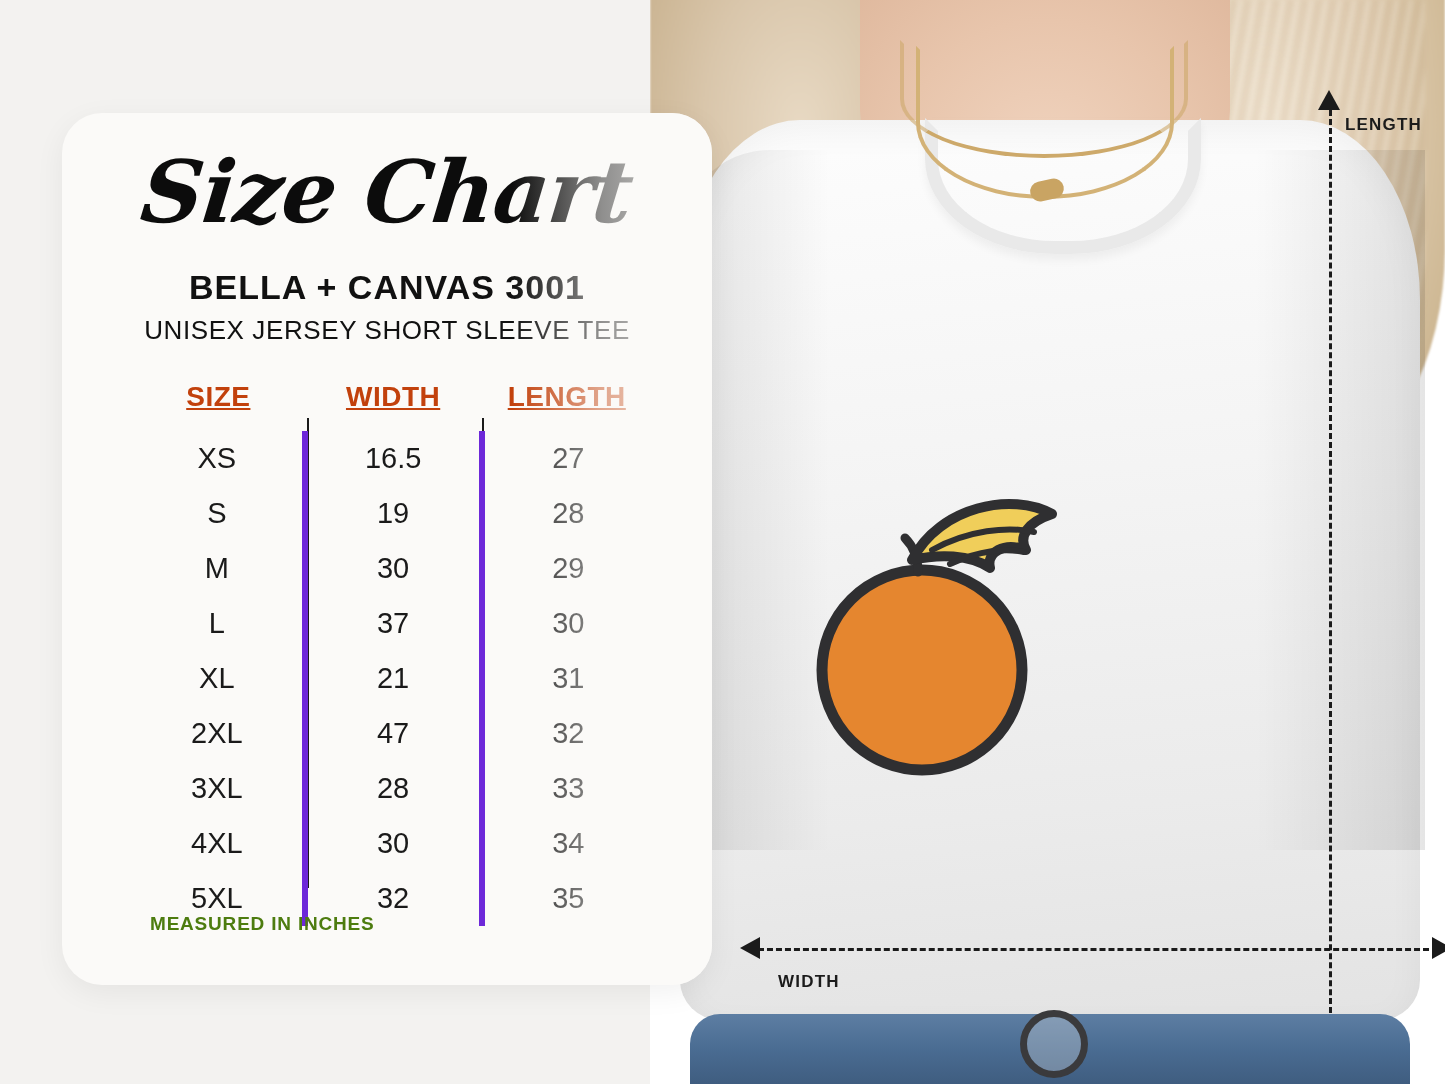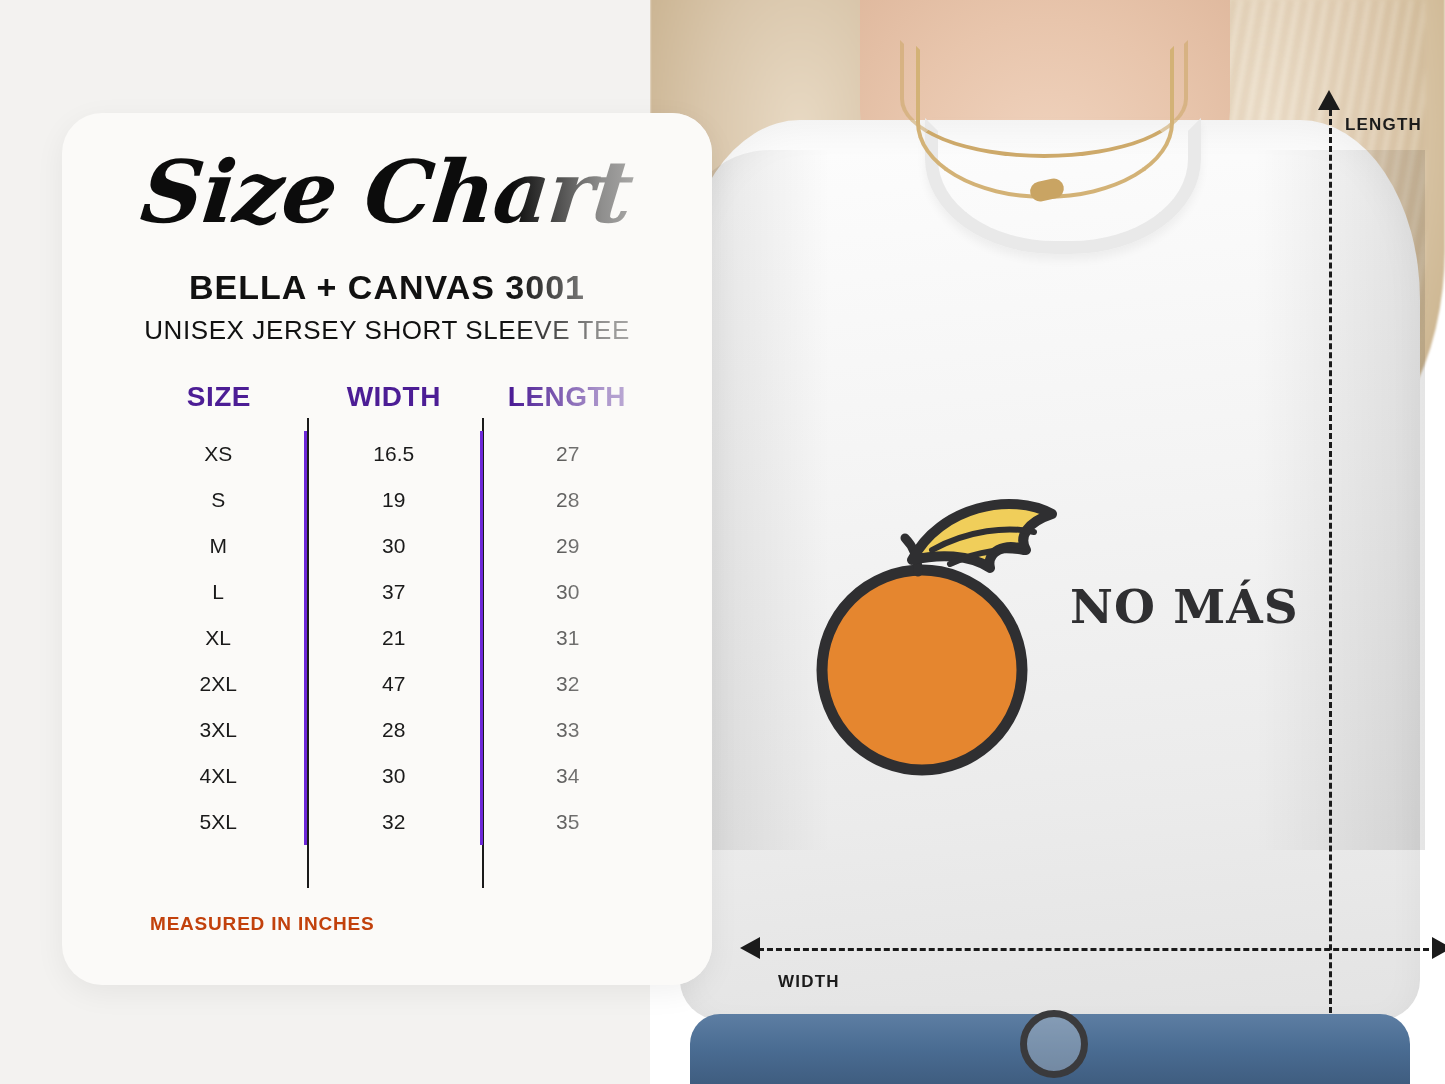--- a/index.html
+++ b/index.html
@@ -293,44 +293,45 @@
   table.sizes {
     position: absolute;
     left: 70px;
     top: 268px;
     width: 520px;
     border-collapse: collapse;
   }
   table.sizes th {
     font-size: 28px;
     font-weight: 700;
-    color: #4c1d95;
+    color: #c2410c;
     padding: 0 0 18px 0;
     letter-spacing: 0.5px;
+    text-decoration: underline;
   }
   table.sizes td {
-    font-size: 21px;
+    font-size: 29px;
     color: #1a1a1a;
     text-align: center;
     padding: 11px 0;
   }
   table.sizes th.col-size, table.sizes td.col-size { width: 175px; }
   table.sizes th.col-width, table.sizes td.col-width { width: 175px; }
   table.sizes th.col-length, table.sizes td.col-length { width: 170px; }
-  table.sizes .col-width, table.sizes .col-length { border-left: 3px solid #6d28d9; }
+  table.sizes .col-width, table.sizes .col-length { border-left: 6px solid #6d28d9; }
   table.sizes tr.head .col-width, table.sizes tr.head .col-length { border-left: none; }
   table.sizes tr.head th { position: relative; }
   .note {
     position: absolute;
     left: 88px;
     top: 800px;
     font-size: 19px;
     font-weight: 700;
     letter-spacing: 0.8px;
-    color: #c2410c;
+    color: #4d7c0f;
   }
   .divider-line {
     position: absolute;
     width: 2px;
     background: #1a1a1a;
   }
   .div1 { left: 245px; top: 305px; height: 470px; }
   .div2 { left: 420px; top: 305px; height: 470px; }
 </style>
 </head>
@@ -357,21 +358,20 @@
 
     <div class="graphic">
       <svg width="280" height="300" viewBox="0 0 280 300">
         <circle cx="122" cy="190" r="100" fill="#e5862f" stroke="#2f2f31" stroke-width="11"></circle>
         <path d="M118 92 C118 78 113 66 105 58" fill="none" stroke="#2f2f31" stroke-width="9" stroke-linecap="round"></path>
         <path d="M112 80 C140 26 212 12 252 34 C228 42 218 56 226 70 C204 62 186 72 190 88 C170 74 138 74 112 80 Z" fill="#f0ce5a" stroke="#2f2f31" stroke-width="10" stroke-linejoin="round"></path>
         <path d="M132 70 C168 50 208 46 234 52" fill="none" stroke="#2f2f31" stroke-width="6" stroke-linecap="round"></path>
         <path d="M150 84 C180 70 206 68 224 72" fill="none" stroke="#2f2f31" stroke-width="6" stroke-linecap="round"></path>
       </svg>
       <div class="tee-text">
-        <div>NO MÁS</div>
       </div>
     </div>
 
     <div class="guide-length-line"></div>
     <div class="arrow arrow-up"></div>
     <div class="arrow arrow-down"></div>
     <div class="guide-label label-length">LENGTH</div>
 
     <div class="guide-width-line"></div>
     <div class="arrow arrow-left"></div>

